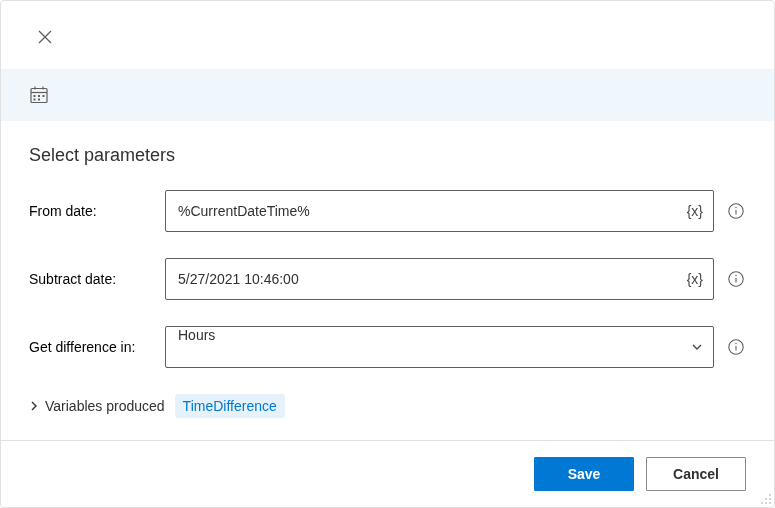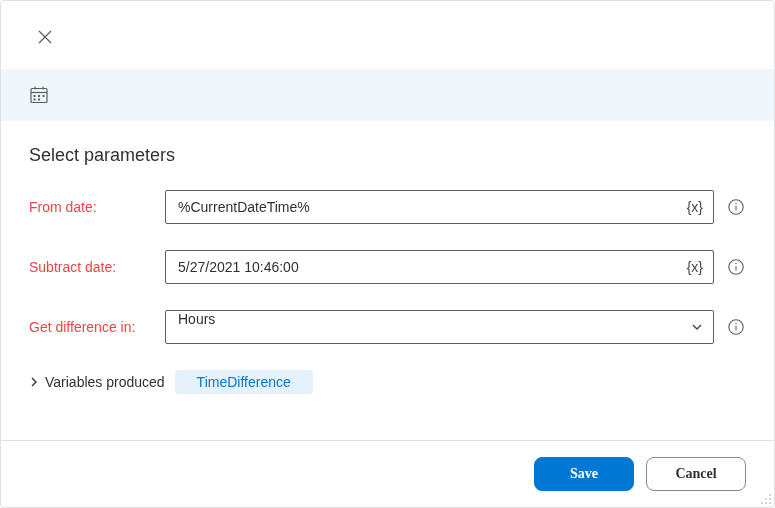--- a/index.html
+++ b/index.html
@@ -67,30 +67,30 @@
   .form-row {
     display: flex;
     align-items: center;
     margin-bottom: 26px;
     gap: 8px;
   }
   .form-label {
     width: 128px;
     flex-shrink: 0;
     font-size: 14px;
-    color: #ef4444;
+    color: #000000;
   }
   .input-wrap {
     flex: 1;
     position: relative;
     display: flex;
     align-items: center;
     border: 1px solid #605e5c;
     border-radius: 2px;
-    height: 34px;
+    height: 42px;
     background: #fff;
   }
   .input-wrap input, .input-wrap .select-value {
     flex: 1;
     border: none;
     outline: none;
     padding: 0 12px;
     font-size: 14px;
     font-family: inherit;
     height: 100%;
@@ -127,40 +127,40 @@
     align-items: center;
     gap: 6px;
     cursor: pointer;
     font-size: 14px;
     color: #323130;
   }
   .expander svg { width: 10px; height: 10px; }
   .var-chip {
     background: #e6f2fb;
     color: #0078d4;
-    padding: 4px 22px;
+    padding: 4px 8px;
     border-radius: 3px;
     font-size: 14px;
     cursor: pointer;
   }
   .footer {
     border-top: 1px solid #e1e1e1;
     padding: 16px 28px;
     display: flex;
     justify-content: flex-end;
     gap: 12px;
   }
   .btn {
     min-width: 100px;
     height: 34px;
-    border-radius: 8px;
+    border-radius: 1px;
     font-size: 14px;
     font-weight: 600;
     cursor: pointer;
-    font-family: Liberation Serif, serif;
+    font-family: Liberation Sans, sans-serif;
     text-align: center;
   }
   .btn-primary {
     background: #0078d4;
     border: 1px solid #0078d4;
     color: #fff;
   }
   .btn-secondary {
     background: #fff;
     border: 1px solid #8a8886;

